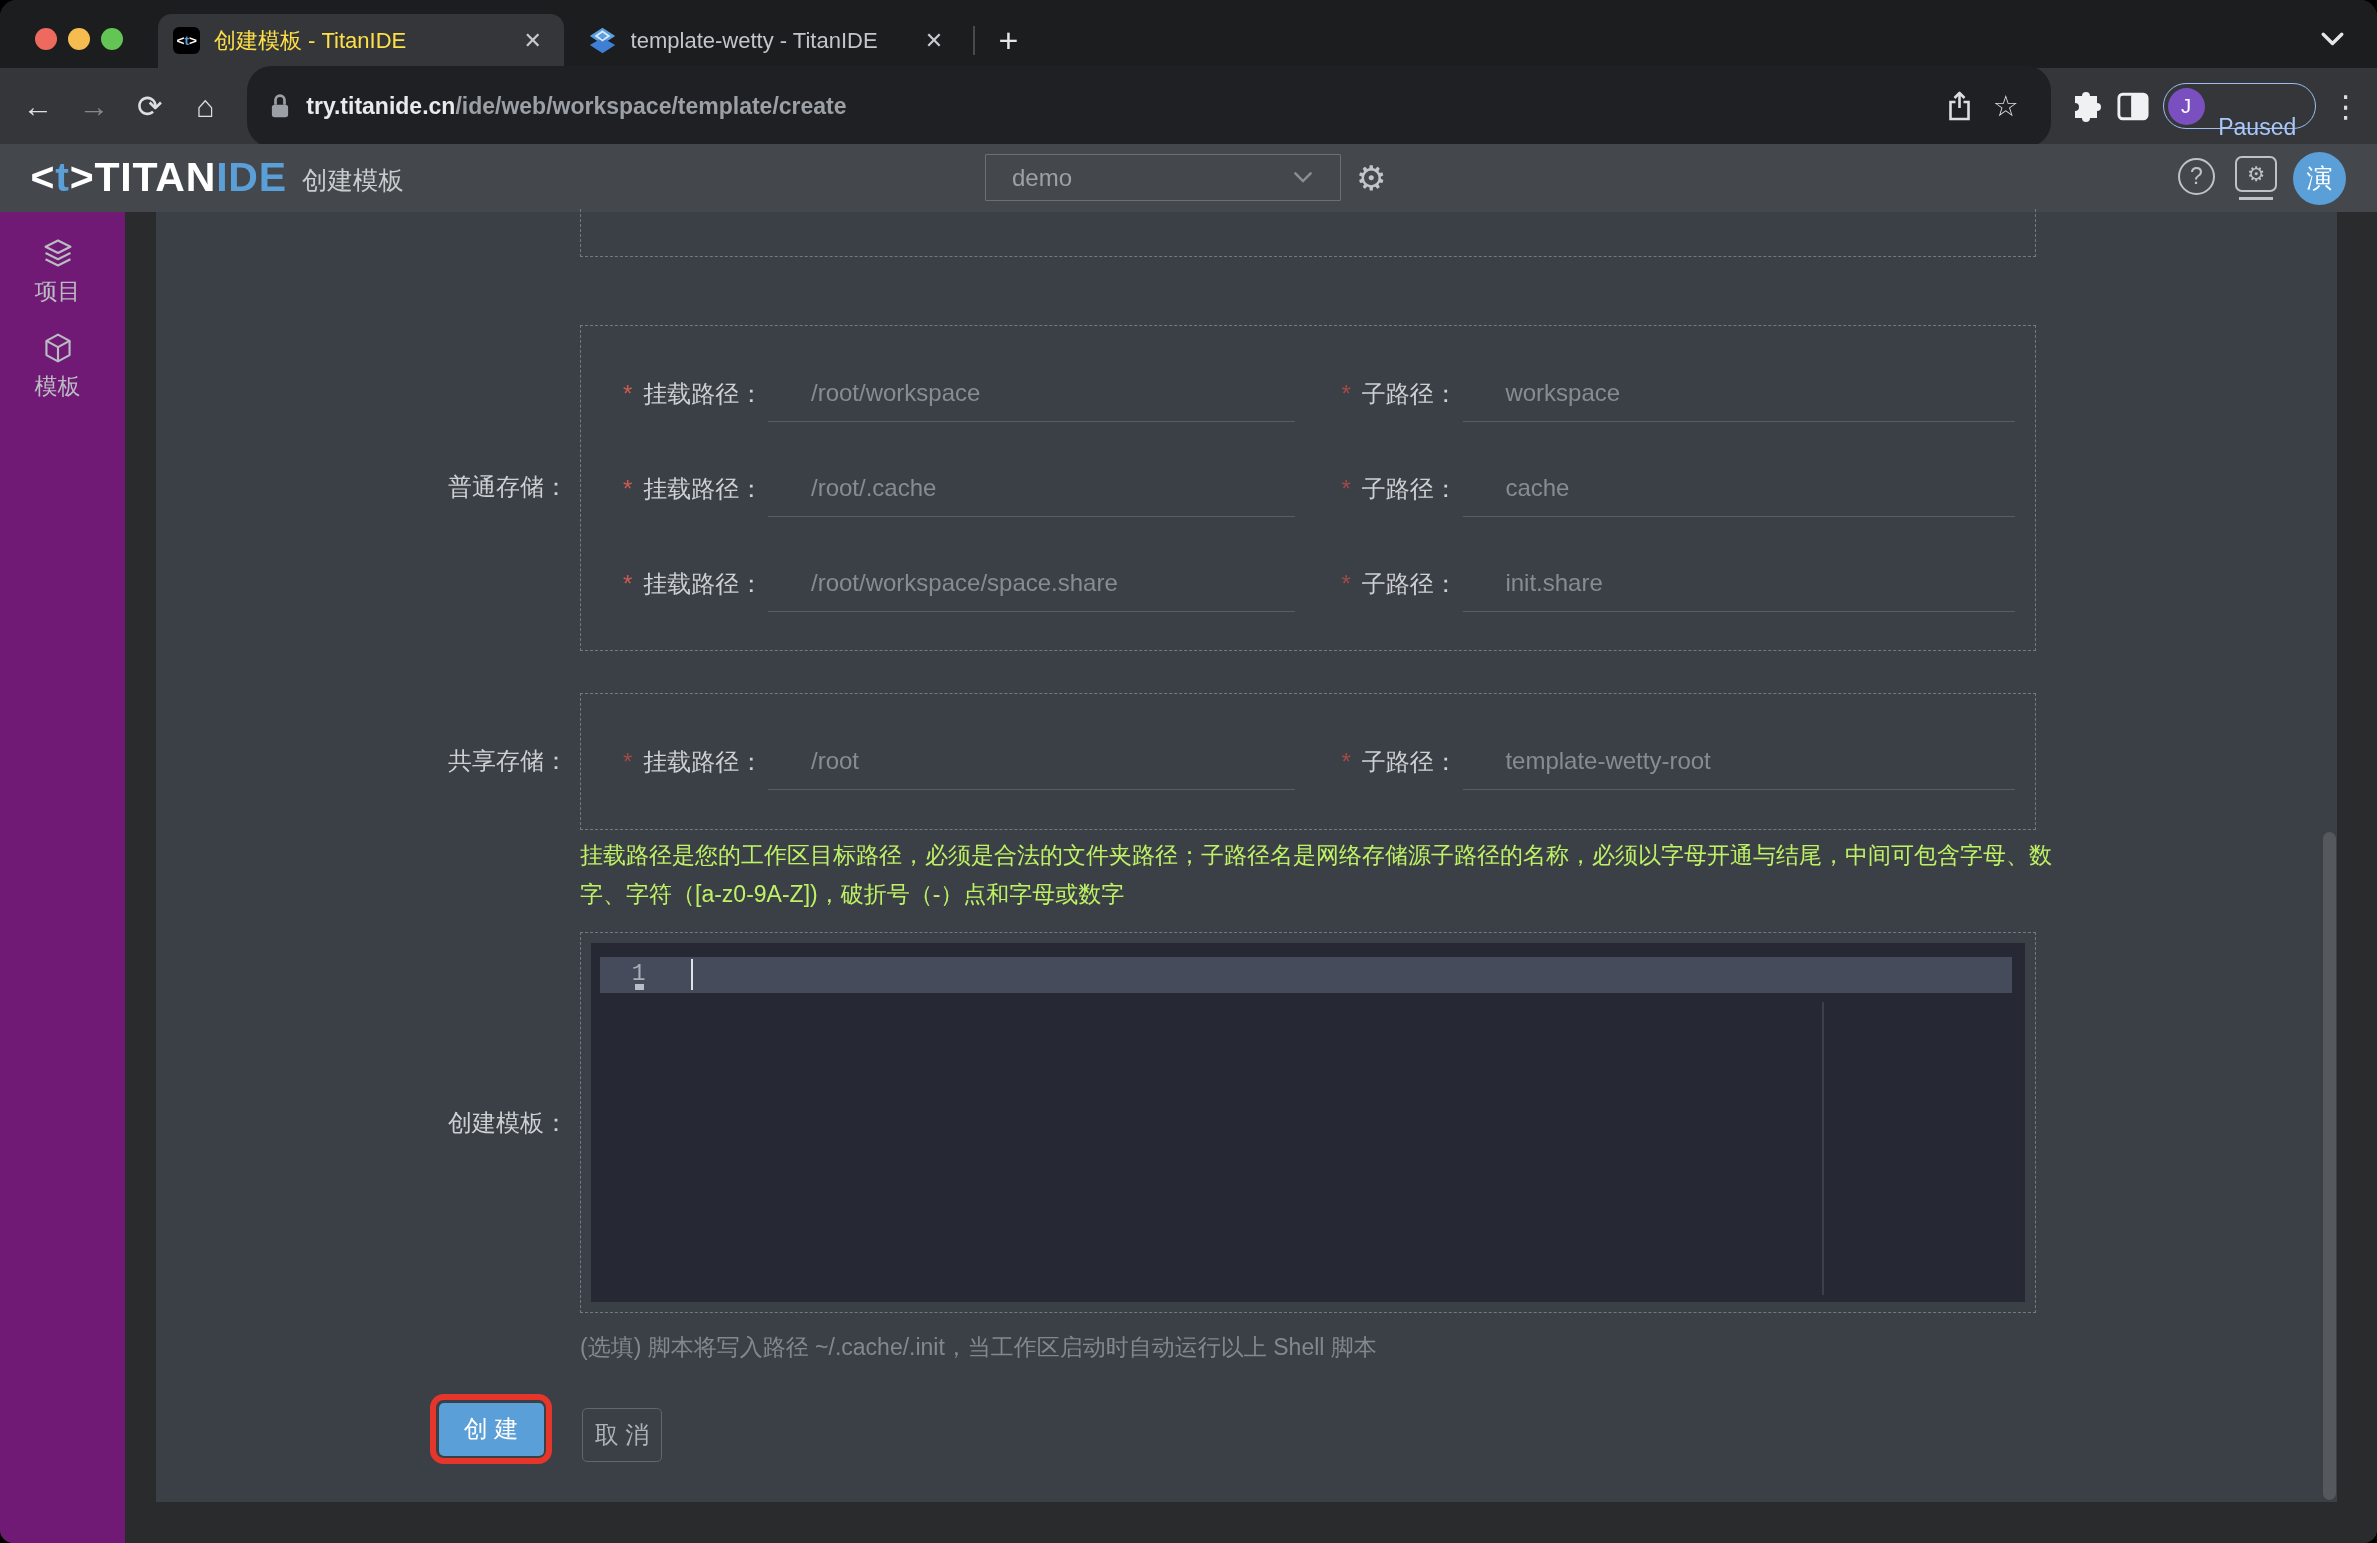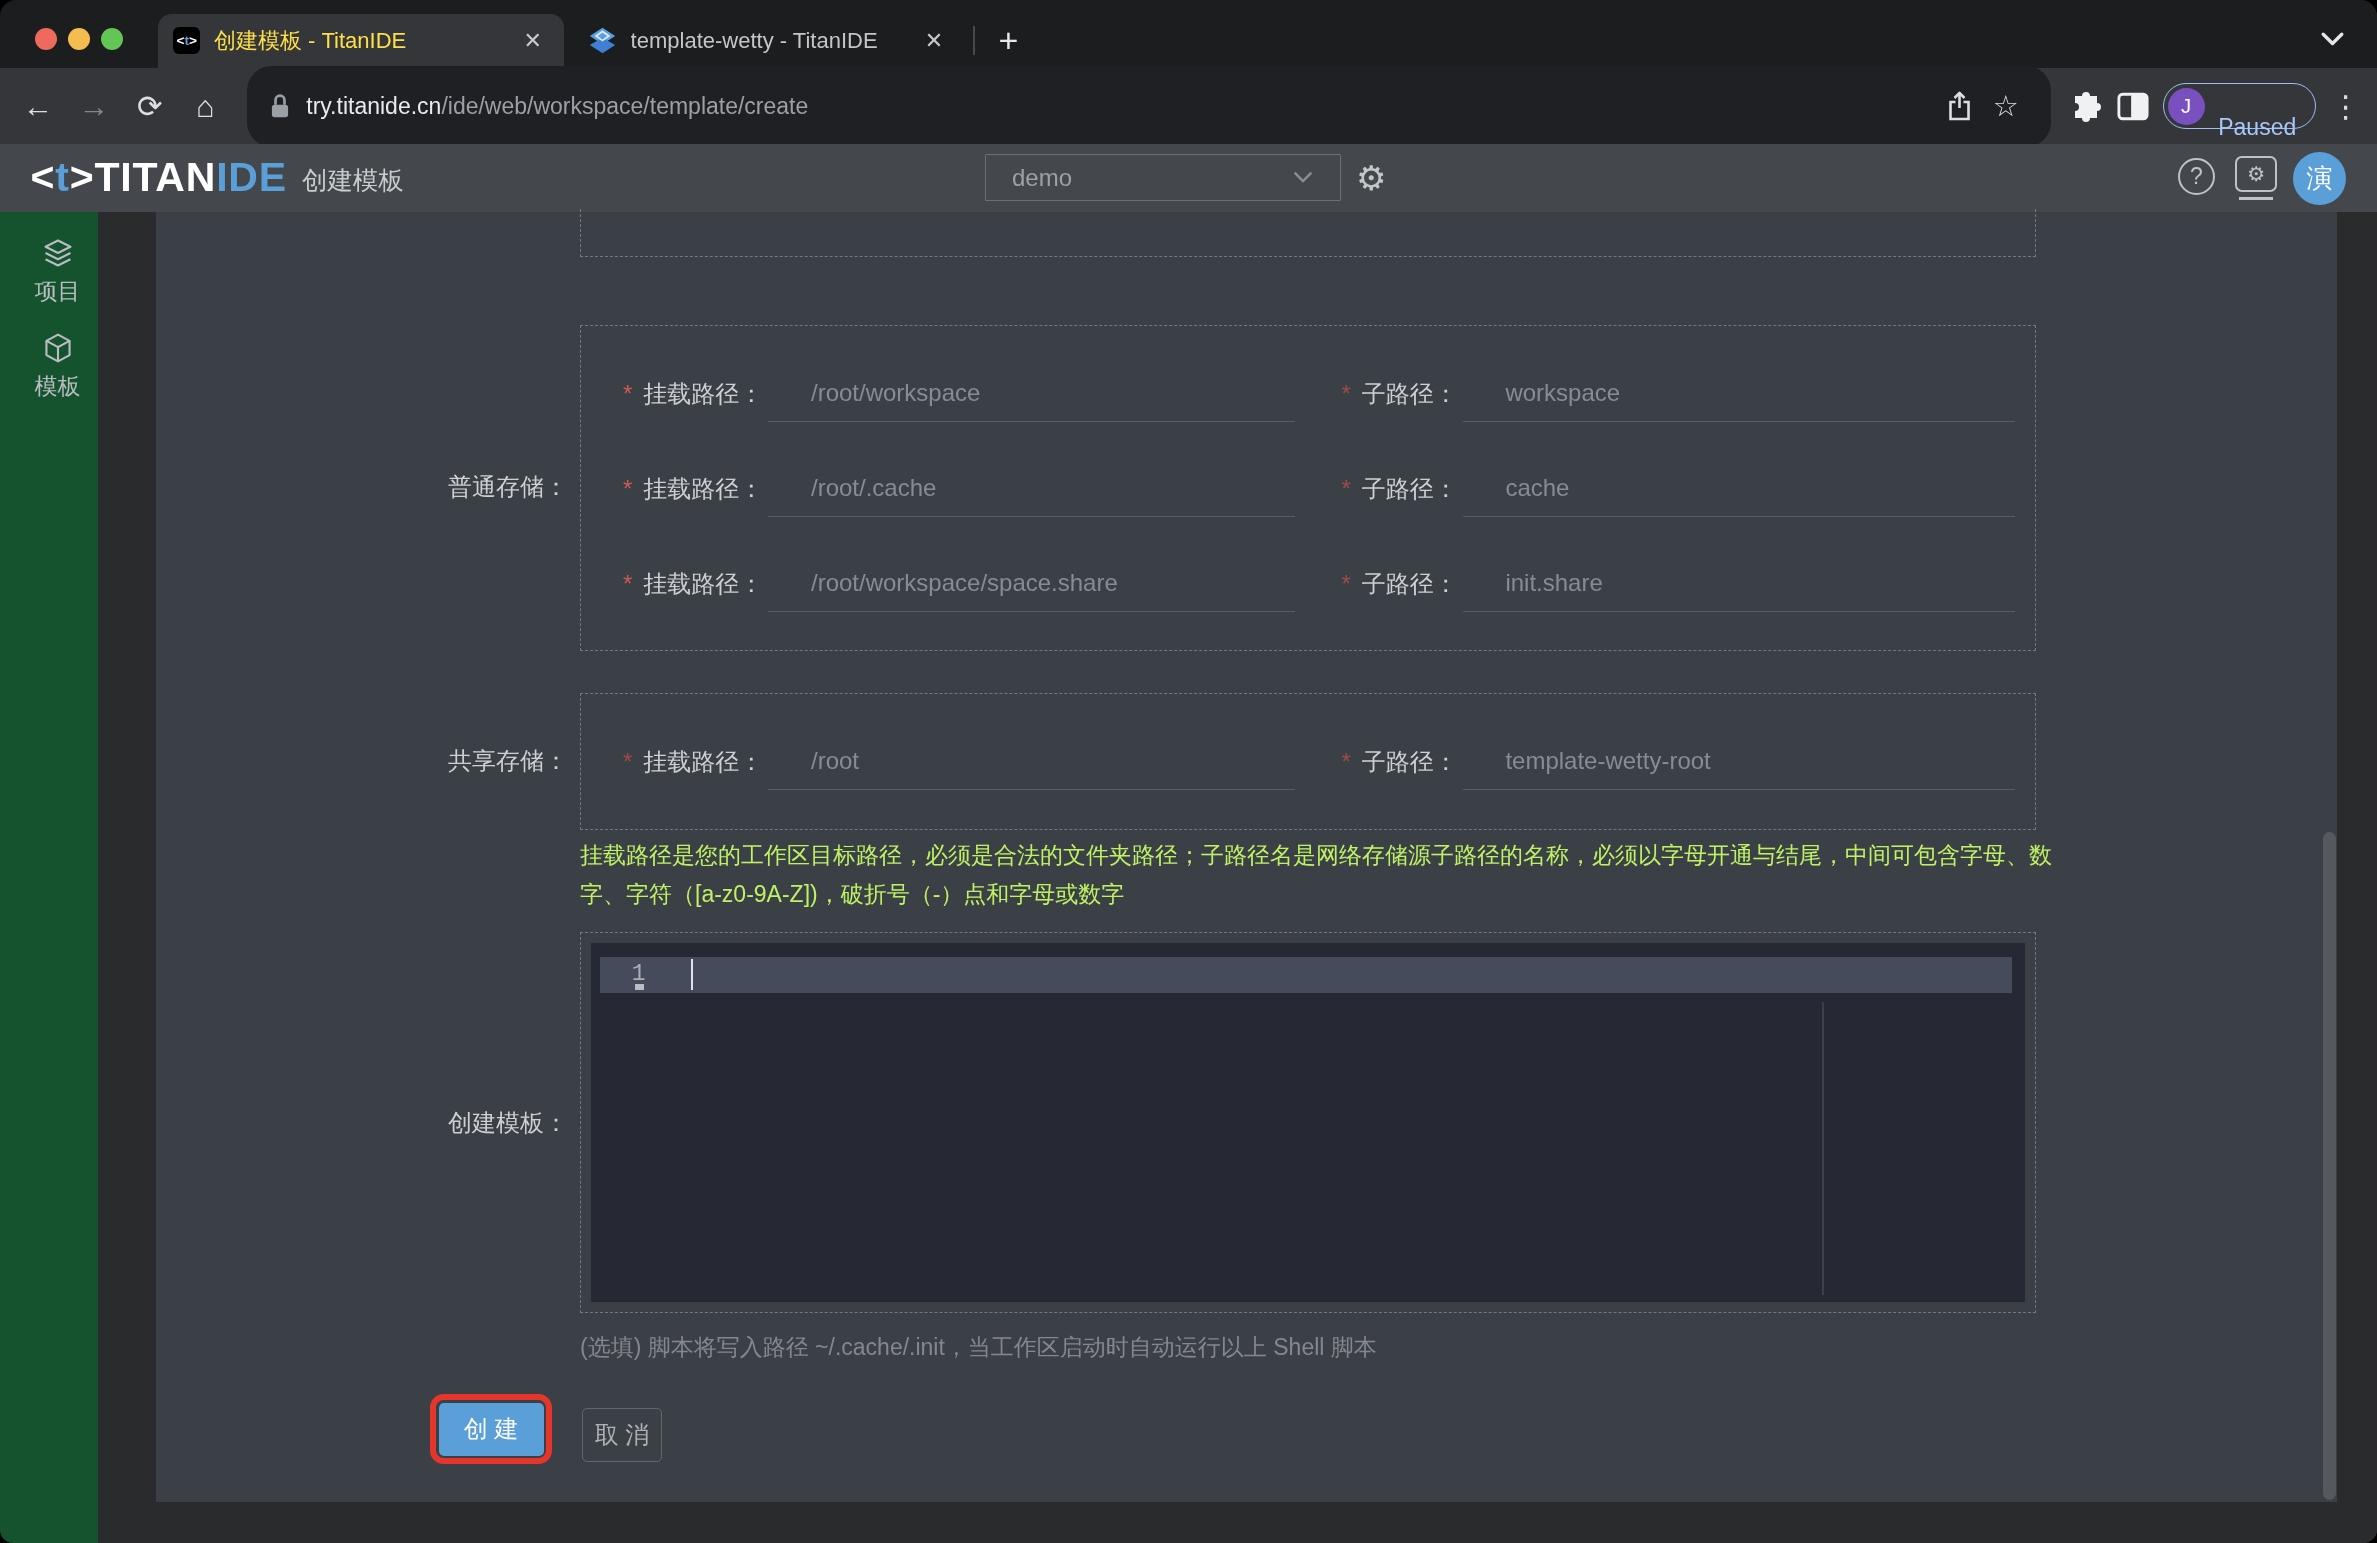--- a/index.html
+++ b/index.html
@@ -21,21 +21,21 @@
   .tab-close{width:32px;height:32px;border-radius:6.8px;color:#c8cacd;font-size:22px;display:flex;align-items:center;justify-content:center;flex:none;}
   .tab-divider{position:absolute;left:973px;top:26px;width:1.7px;height:29px;background:#47494b;}
   .newtab{position:absolute;left:988px;top:20.3px;width:41px;height:41px;color:#e4e6e8;font-size:34px;font-weight:300;display:flex;align-items:center;justify-content:center;border-radius:50%;}
   .tab-chevron{position:absolute;left:2315px;top:27px;width:34px;height:25.4px;display:flex;align-items:center;justify-content:center;}
 
   
   .toolbar{position:absolute;top:68px;height:76px;left:0;right:0;background:#35363a;display:flex;align-items:center;}
   .tbtn{width:49px;height:49px;margin-left:6.8px;display:flex;align-items:center;justify-content:center;font-size:30.5px;color:#dcdee1;border-radius:50%;flex:none;}
   .tbtn.first{margin-left:13.6px;}
   .tbtn.disabled{color:#84888d;}
-  .urlbar{flex:1;height:49px;margin:0 13.6px 0 17px;background:#1f2023;border-radius:24.6px;display:flex;align-items:center;padding:16px 22px;min-width:0;}
+  .urlbar{flex:1;height:49px;margin:0 13.6px 0 17px;background:#1f2023;border-radius:24.6px;display:flex;align-items:center;padding:16px 22px;min-width:0;font-weight:bold;}
   .url{font-size:23px;margin-left:15.3px;flex:1;white-space:nowrap;overflow:hidden;}
   .url .domain{color:#e8eaed}.url .path{color:#9aa0a6}
   .ubtn{width:46px;height:46px;display:flex;align-items:center;justify-content:center;color:#dcdee1;font-size:29px;flex:none;}
   .profile{height:44px;border:1.7px solid #9cbef5;border-radius:24px;display:flex;align-items:center;padding:0 18.6px 0 3.4px;margin:0 10.2px 0 6.8px;flex:none;}
   .pav{width:37px;height:37px;border-radius:50%;background:#7a4fc0;color:#fff;font-size:20.3px;display:flex;align-items:center;justify-content:center;}
   .plabel{margin-left:13.6px;color:#a8c7fa;font-size:23px;margin-top:43px;}
   .dots{width:39px;font-size:30.5px;color:#dcdee1;text-align:center;margin-right:12px;flex:none;}
 
   
   .appheader{position:absolute;top:144px;height:68px;left:0;right:0;background:#44484d;}
@@ -45,21 +45,21 @@
   .hselect{position:absolute;left:985px;top:10.2px;width:356px;height:47px;border:1.7px solid #6b7076;border-radius:1px;display:flex;align-items:center;padding:0 26px;box-sizing:border-box;}
   .selval{flex:1;font-size:24px;color:#9ca1a7;}
   .hgear{position:absolute;left:1356px;top:12px;font-size:34px;color:#c3c6c9;line-height:44px;}
   .hhelp{position:absolute;left:2178px;top:14.4px;width:37px;height:37px;border:2.5px solid #bfc2c6;border-radius:50%;color:#bfc2c6;font-size:23px;display:flex;align-items:center;justify-content:center;box-sizing:border-box;}
   .hmonitor{position:absolute;left:2235px;top:12px;width:42px;height:36px;border:2.5px solid #bfc2c6;border-radius:6.8px;display:flex;align-items:center;justify-content:center;color:#bfc2c6;font-size:20.3px;box-sizing:border-box;}
   .monitor-base{position:absolute;left:2239px;top:53px;width:34px;height:2.5px;background:#bfc2c6;}
   .havatar{position:absolute;left:2293px;top:7.6px;width:53px;height:53px;border-radius:50%;background:#5b9fd8;color:#fff;font-size:26px;display:flex;align-items:center;justify-content:center;}
 
   
   .mainbody{position:absolute;top:212px;bottom:0;left:0;right:0;background:#292b2c;}
-  .sidebar{position:absolute;left:0;top:0;width:98px;bottom:0;background:#14532d;}
+  .sidebar{position:absolute;left:0;top:0;width:125px;bottom:0;background:#701a75;}
   .sideitem{position:absolute;left:0;width:115px;display:flex;flex-direction:column;align-items:center;color:#b9bdc2;}
   .si1{top:25.4px}.si2{top:120px}
   .silabel{font-size:23px;margin-top:6.8px;}
 
   .card{position:absolute;left:156px;top:0;width:2181px;height:1290px;background:#3b4046;}
   .dashfrag{position:absolute;left:424px;top:-3.4px;width:1456px;height:48px;border:1.7px dashed #75797f;border-top:none;box-sizing:border-box;}
   .gbox{position:absolute;left:424px;width:1456px;border:1.7px dashed #75797f;box-sizing:border-box;}
   .b1{top:113px;height:326px;padding-top:20.3px;}
   .b2{top:481px;height:137px;display:flex;align-items:center;}
   .b3{top:720px;height:381px;padding:10.2px;}

